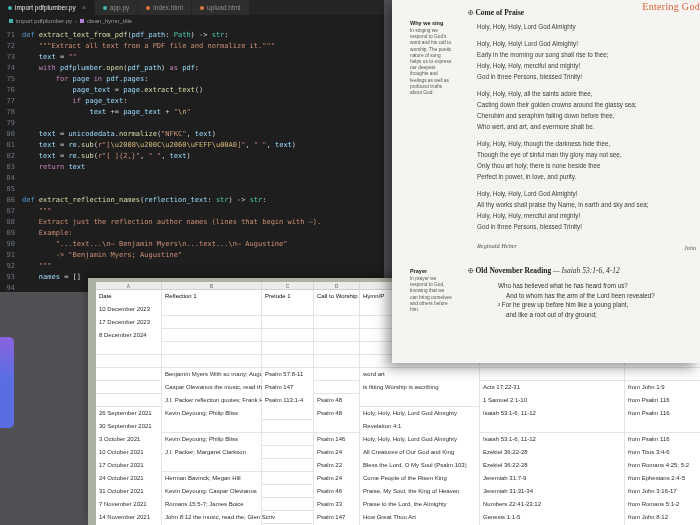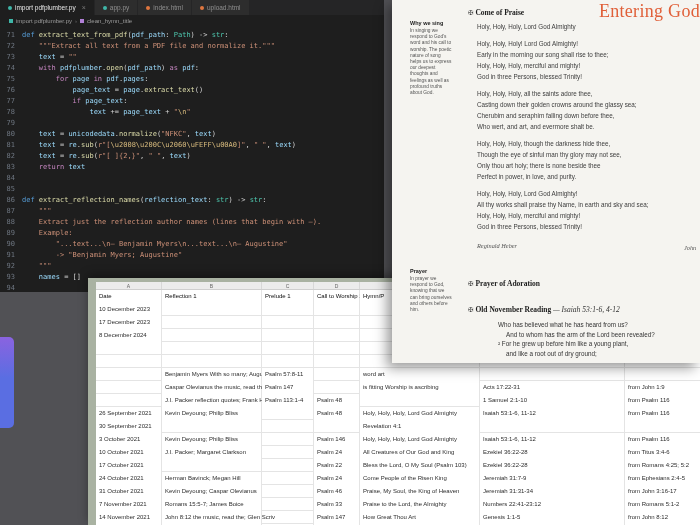--- a/index.html
+++ b/index.html
@@ -35,21 +35,21 @@
   .lcell{display:inline-block;flex:none;text-align:center;font-size:5px;line-height:8px;color:#666;border-right:1px solid #d8d8d8}
   .srow{display:flex;height:13px;border-bottom:1px solid #e4e4e4}
   .cell{position:relative;display:inline-block;flex:none;height:13px;line-height:13px;padding-left:3px;
     border-right:1px solid #e4e4e4;white-space:pre;overflow:visible}
   .cell.filled{background:#fff}
   .srow.header .cell{color:#0c0c0c}
 
   
   .doc-window{position:absolute;left:392px;top:0;width:308px;height:363px;background:#f5f4f0;z-index:3;
     box-shadow:-5px 5px 12px rgba(0,0,0,.4);overflow:hidden}
-  .doc-title{position:absolute;top:1px;right:0;font-family:"Liberation Serif",serif;font-size:18px;color:#e05f38;white-space:nowrap;letter-spacing:.3px}
+  .doc-title{position:absolute;top:1px;right:0;font-family:"Liberation Serif",serif;font-size:10px;color:#e05f38;white-space:nowrap;letter-spacing:.3px}
   .mnote{position:absolute;left:18px;width:42px}
   .mnote-title{font-size:5.5px;font-weight:700;color:#222;margin-bottom:2px}
   .mnote-body{font-size:4.8px;line-height:6.2px;color:#555}
   .mnote.n1{top:20px}.mnote.n2{top:268px}
   .main-col{position:absolute;left:76px;top:8px;width:226px}
   .dheading{font-family:"Liberation Serif",serif;font-size:7.5px;font-weight:600;color:#1c1c1c}
   .dheading .ref{font-style:italic;font-weight:400;color:#333}
   .cross{font-family:"DejaVu Sans",sans-serif;font-size:6.5px;margin-right:2px;color:#444}
   .hymn{margin-top:4px;padding-left:9px}
   .hline{font-size:6.3px;line-height:11px;color:#3c3c3c}
@@ -319,23 +319,20 @@
           <div class="hline">Perfect in power, in love, and purity.</div>
         </div>
         <div class="stanza">
           <div class="hline">Holy, Holy, Holy, Lord God Almighty!</div>
           <div class="hline">All thy works shall praise thy Name, in earth and sky and sea;</div>
           <div class="hline">Holy, Holy, Holy, merciful and mighty!</div>
           <div class="hline">God in three Persons, blessed Trinity!</div>
         </div>
       </div>
     <div class="attrib">Reginald Heber</div>
-    <div class="dheading sp-prayer">
-      <span class="cross">✠</span><span>Prayer of Adoration</span>
-    </div>
     <div class="dheading sp-reading">
       <span class="cross">✠</span><span>Old November Reading</span>
       <span class="ref">— Isaiah 53:1-6, 4-12</span>
     </div>
     <div class="reading" id="reading">
         <div class="rline">Who has believed what he has heard from us?</div>
         <div class="rline" style="padding-left: 8px;">And to whom has the arm of the Lord been revealed?</div>
         <div class="rline">² For he grew up before him like a young plant,</div>
         <div class="rline" style="padding-left: 8px;">and like a root out of dry ground;</div>
       </div>

